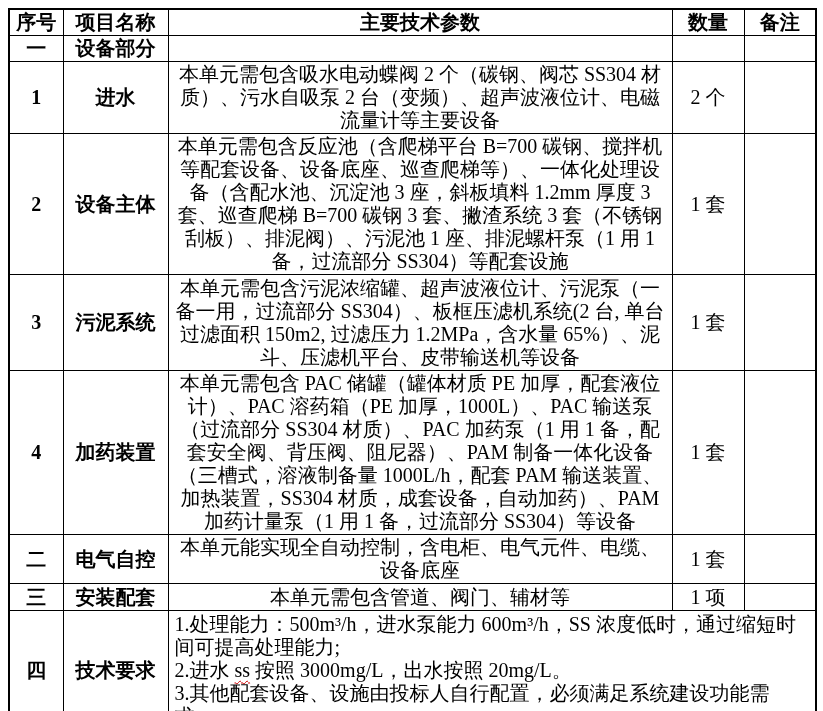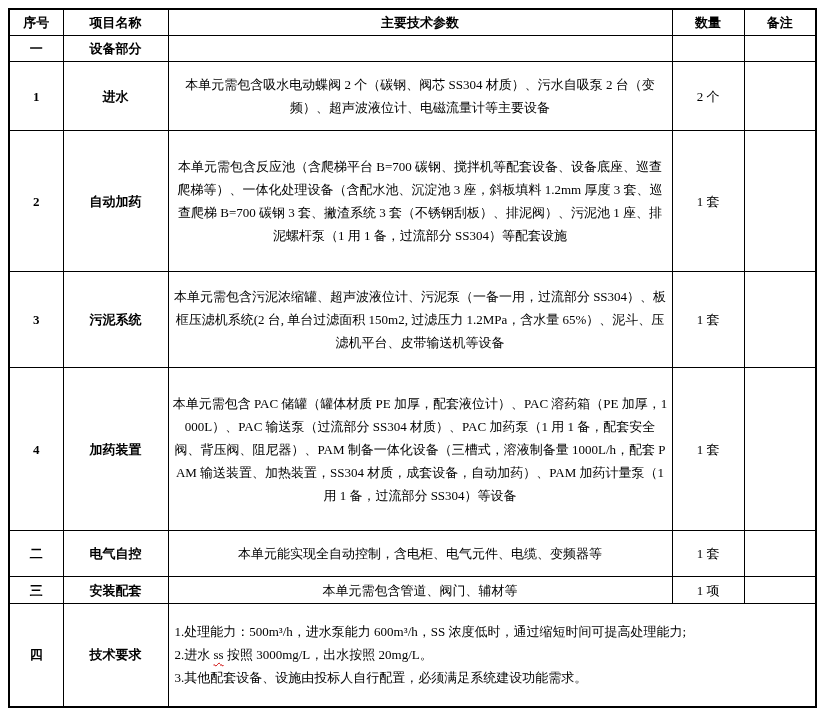--- a/index.html
+++ b/index.html
@@ -22,21 +22,21 @@
     table-layout: fixed;
     width: 807px;
     margin: 8px 0 0 8px;
     border: 2px solid #000000;
   }
   table.spec th,
   table.spec td {
     border: 1px solid #000000;
     padding: 1px 4px;
     vertical-align: middle;
-    font-size: 13px;
+    font-size: 20px;
     line-height: 23px;
     word-break: break-all;
     overflow: hidden;
   }
   table.spec thead tr { height: 25px; }
   th.col-header {
     font-weight: bold;
     text-align: center;
     font-size: 17px;
     padding: 1px 2px;
@@ -104,21 +104,21 @@
         </tr>
         <tr style="height: 69px;">
           <td class="cell-no">1</td>
           <td class="cell-name">进水</td>
           <td class="cell-params">本单元需包含吸水电动蝶阀 2 个（碳钢、阀芯 SS304 材质）、污水自吸泵 2 台（变频）、超声波液位计、电磁流量计等主要设备</td>
           <td class="cell-qty">2 个</td>
           <td class="cell-note"></td>
         </tr>
         <tr style="height: 141px;">
           <td class="cell-no">2</td>
-          <td class="cell-name">自动加药</td>
+          <td class="cell-name">设备主体</td>
           <td class="cell-params">本单元需包含反应池（含爬梯平台 B=700 碳钢、搅拌机等配套设备、设备底座、巡查爬梯等）、一体化处理设备（含配水池、沉淀池 3 座，斜板填料 1.2mm 厚度 3 套、巡查爬梯 B=700 碳钢 3 套、撇渣系统 3 套（不锈钢刮板）、排泥阀）、污泥池 1 座、排泥螺杆泵（1 用 1 备，过流部分 SS304）等配套设施</td>
           <td class="cell-qty">1 套</td>
           <td class="cell-note"></td>
         </tr>
         <tr style="height: 96px;">
           <td class="cell-no">3</td>
           <td class="cell-name">污泥系统</td>
           <td class="cell-params">本单元需包含污泥浓缩罐、超声波液位计、污泥泵（一备一用，过流部分 SS304）、板框压滤机系统(2 台, 单台过滤面积 150m2, 过滤压力 1.2MPa，含水量 65%）、泥斗、压滤机平台、皮带输送机等设备</td>
           <td class="cell-qty">1 套</td>
           <td class="cell-note"></td>
@@ -126,21 +126,21 @@
         <tr style="height: 163px;">
           <td class="cell-no">4</td>
           <td class="cell-name">加药装置</td>
           <td class="cell-params">本单元需包含 PAC 储罐（罐体材质 PE 加厚，配套液位计）、PAC 溶药箱（PE 加厚，1000L）、PAC 输送泵（过流部分 SS304 材质）、PAC 加药泵（1 用 1 备，配套安全阀、背压阀、阻尼器）、PAM 制备一体化设备（三槽式，溶液制备量 1000L/h，配套 PAM 输送装置、加热装置，SS304 材质，成套设备，自动加药）、PAM 加药计量泵（1 用 1 备，过流部分 SS304）等设备</td>
           <td class="cell-qty">1 套</td>
           <td class="cell-note"></td>
         </tr>
         <tr style="height: 46px;">
           <td class="cell-no">二</td>
           <td class="cell-name">电气自控</td>
-          <td class="cell-params">本单元能实现全自动控制，含电柜、电气元件、电缆、变频器等</td>
+          <td class="cell-params">本单元能实现全自动控制，含电柜、电气元件、电缆、设备底座</td>
           <td class="cell-qty">1 套</td>
           <td class="cell-note"></td>
         </tr>
         <tr style="height: 27px;">
           <td class="cell-no">三</td>
           <td class="cell-name">安装配套</td>
           <td class="cell-params">本单元需包含管道、阀门、辅材等</td>
           <td class="cell-qty">1 项</td>
           <td class="cell-note"></td>
         </tr>

